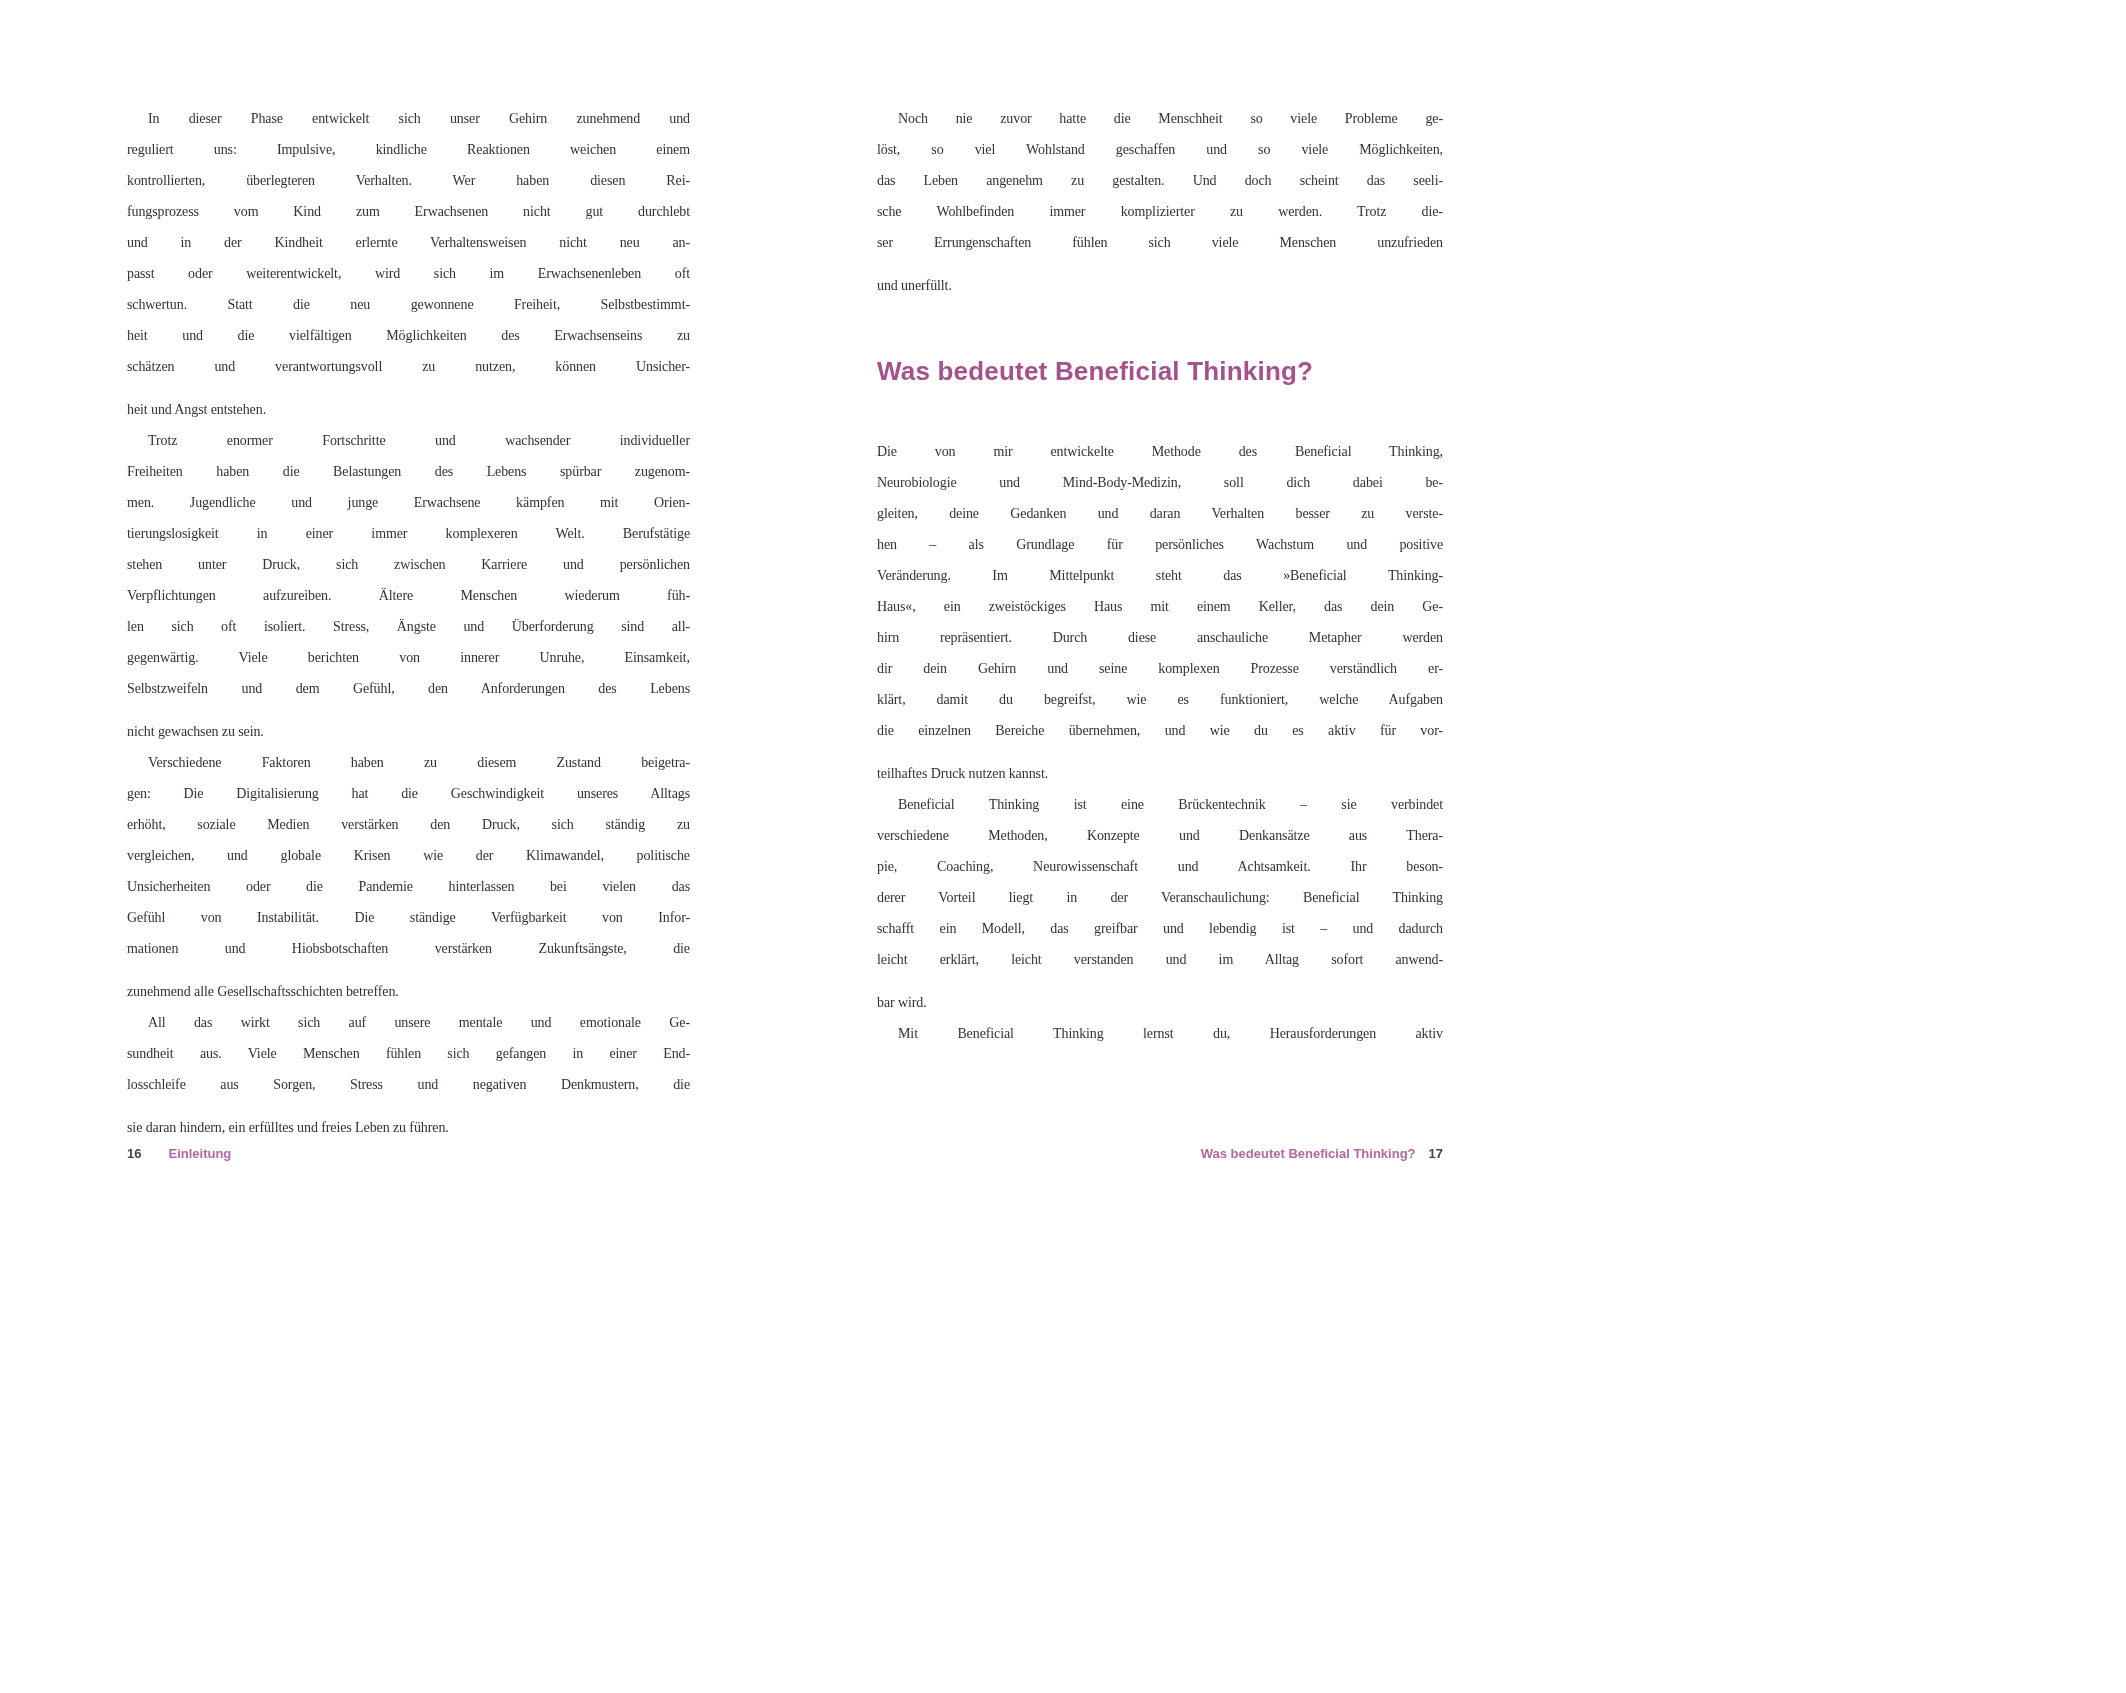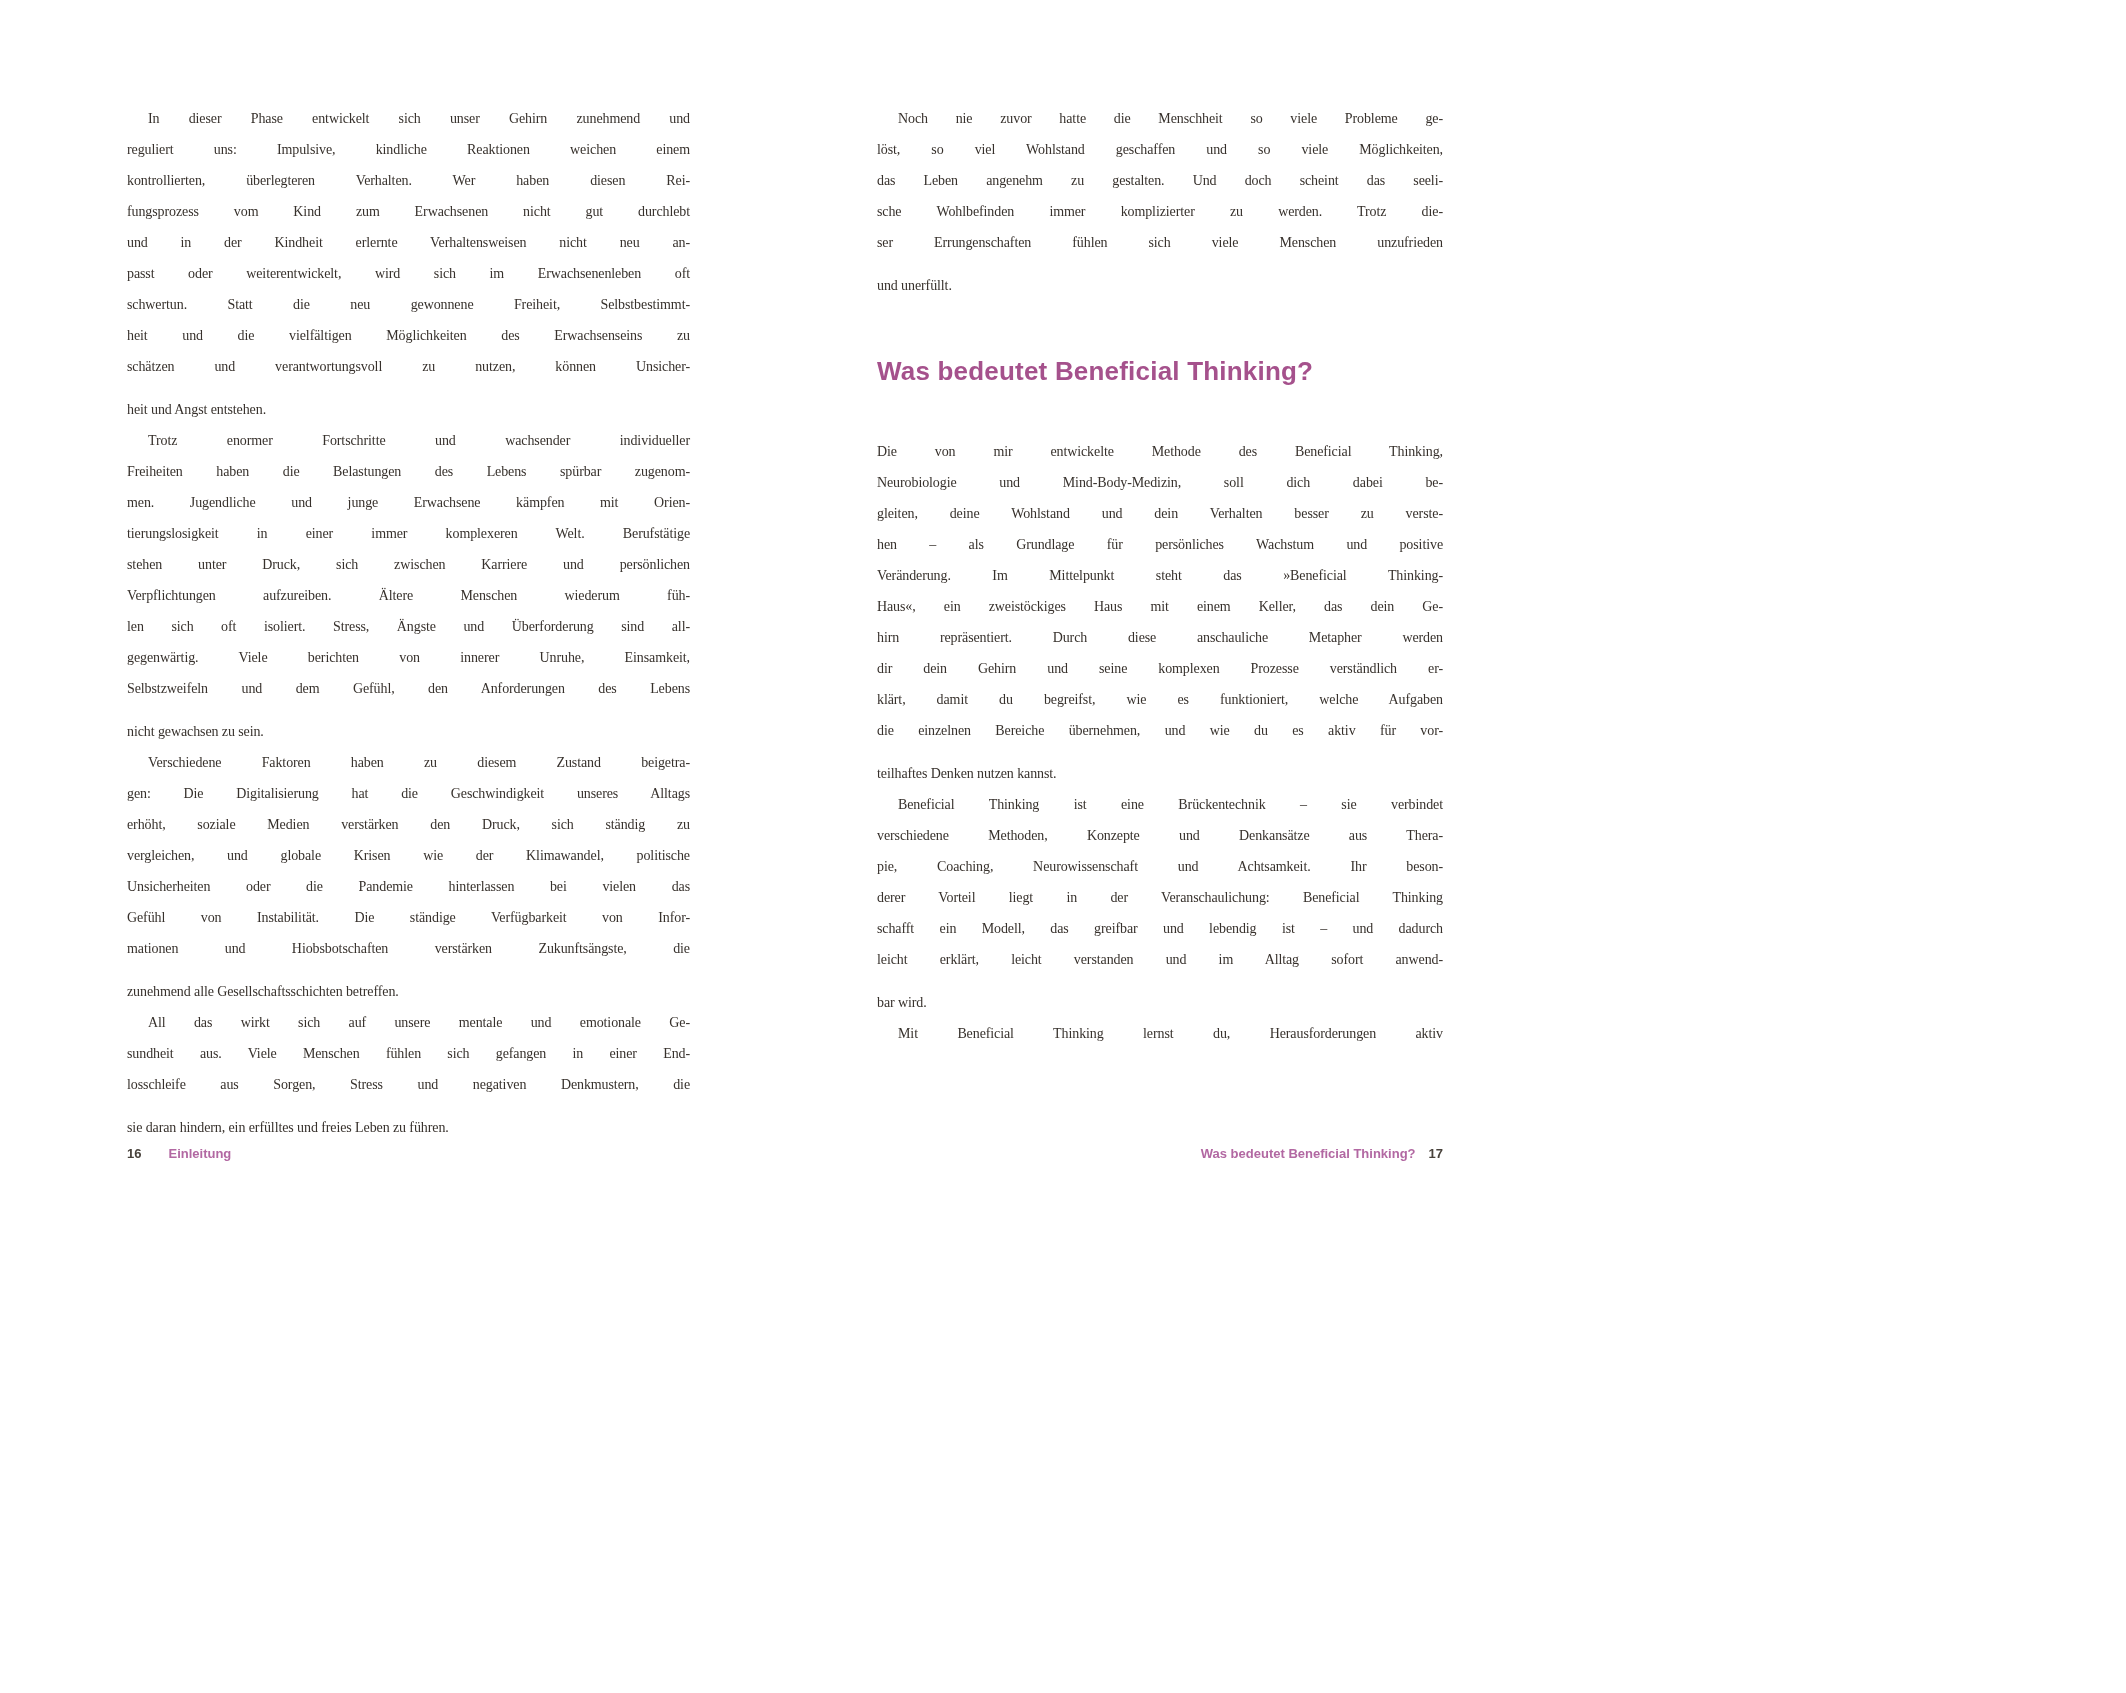--- a/index.html
+++ b/index.html
@@ -109,29 +109,29 @@
         <div class="line">löst, so viel Wohlstand geschaffen und so viele Möglichkeiten,</div>
         <div class="line">das Leben angenehm zu gestalten. Und doch scheint das seeli-</div>
         <div class="line">sche Wohlbefinden immer komplizierter zu werden. Trotz die-</div>
         <div class="line">ser Errungenschaften fühlen sich viele Menschen unzufrieden</div>
         <div class="line last">und unerfüllt.</div>
       </div>
       <div class="section-heading">Was bedeutet Beneficial Thinking?</div>
       <div class="para">
         <div class="line">Die von mir entwickelte Methode des Beneficial Thinking,</div>
         <div class="line">Neurobiologie und Mind-Body-Medizin, soll dich dabei be-</div>
-        <div class="line">gleiten, deine Wohlstand und dein Verhalten besser zu verste-</div>
+        <div class="line">gleiten, deine Gedanken und daran Verhalten besser zu verste-</div>
         <div class="line">hen – als Grundlage für persönliches Wachstum und positive</div>
         <div class="line">Veränderung. Im Mittelpunkt steht das »Beneficial Thinking-</div>
         <div class="line">Haus«, ein zweistöckiges Haus mit einem Keller, das dein Ge-</div>
         <div class="line">hirn repräsentiert. Durch diese anschauliche Metapher werden</div>
         <div class="line">dir dein Gehirn und seine komplexen Prozesse verständlich er-</div>
         <div class="line">klärt, damit du begreifst, wie es funktioniert, welche Aufgaben</div>
         <div class="line">die einzelnen Bereiche übernehmen, und wie du es aktiv für vor-</div>
-        <div class="line last">teilhaftes Denken nutzen kannst.</div>
+        <div class="line last">teilhaftes Druck nutzen kannst.</div>
       </div>
       <div class="para indent">
         <div class="line">Beneficial Thinking ist eine Brückentechnik – sie verbindet</div>
         <div class="line">verschiedene Methoden, Konzepte und Denkansätze aus Thera-</div>
         <div class="line">pie, Coaching, Neurowissenschaft und Achtsamkeit. Ihr beson-</div>
         <div class="line">derer Vorteil liegt in der Veranschaulichung: Beneficial Thinking</div>
         <div class="line">schafft ein Modell, das greifbar und lebendig ist – und dadurch</div>
         <div class="line">leicht erklärt, leicht verstanden und im Alltag sofort anwend-</div>
         <div class="line last">bar wird.</div>
       </div>

